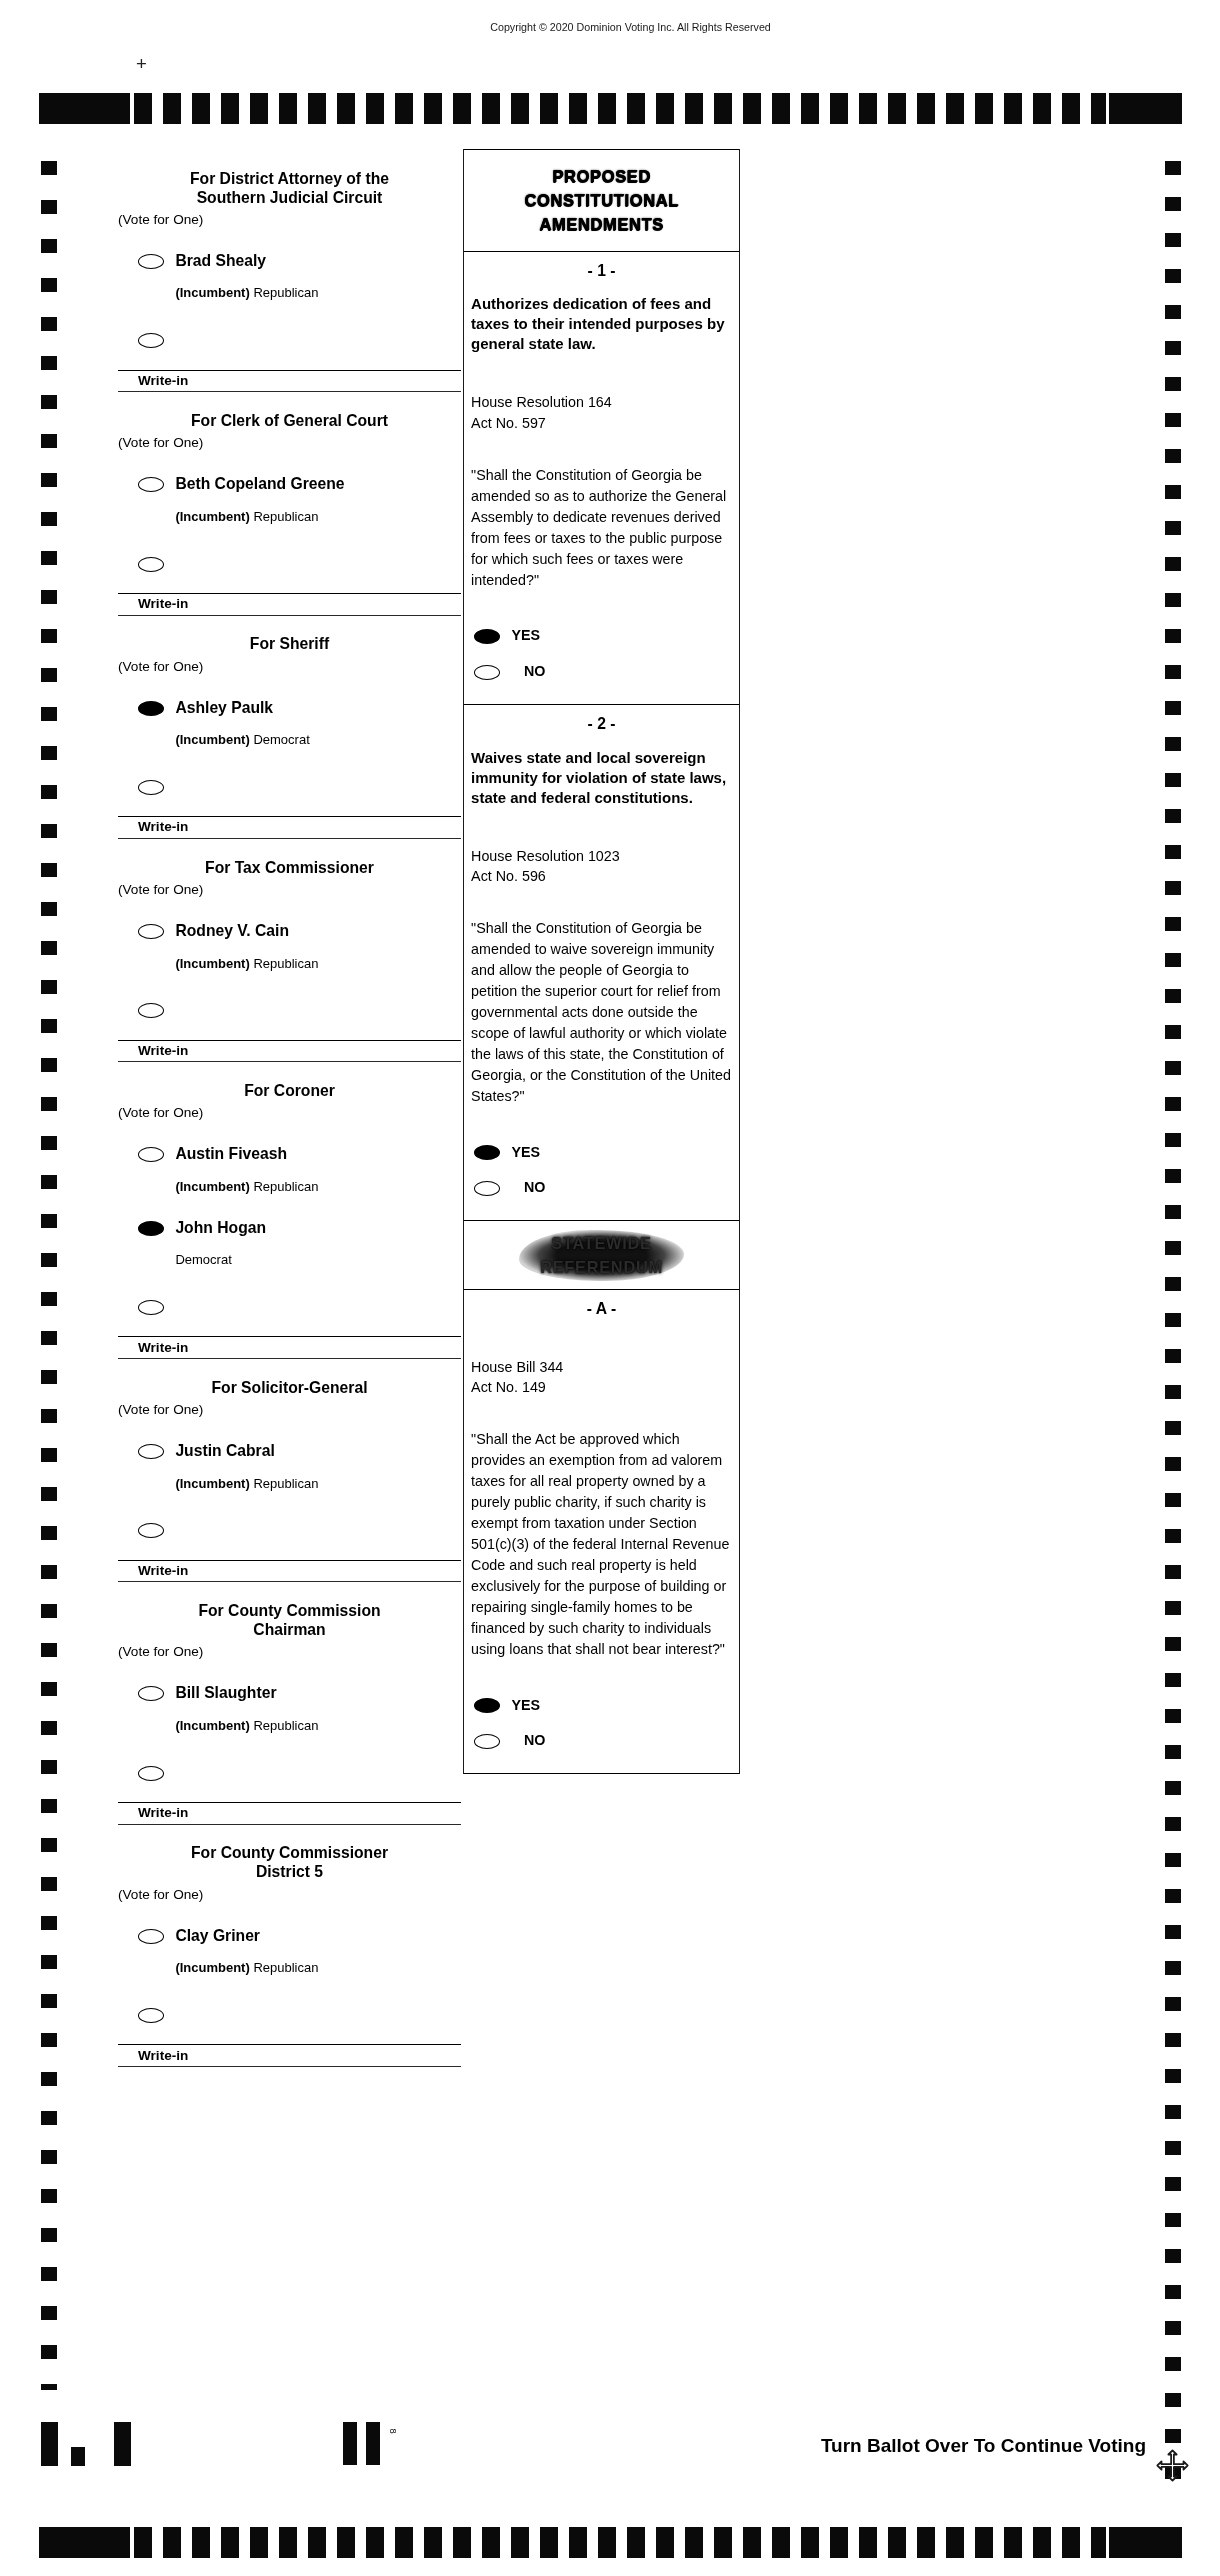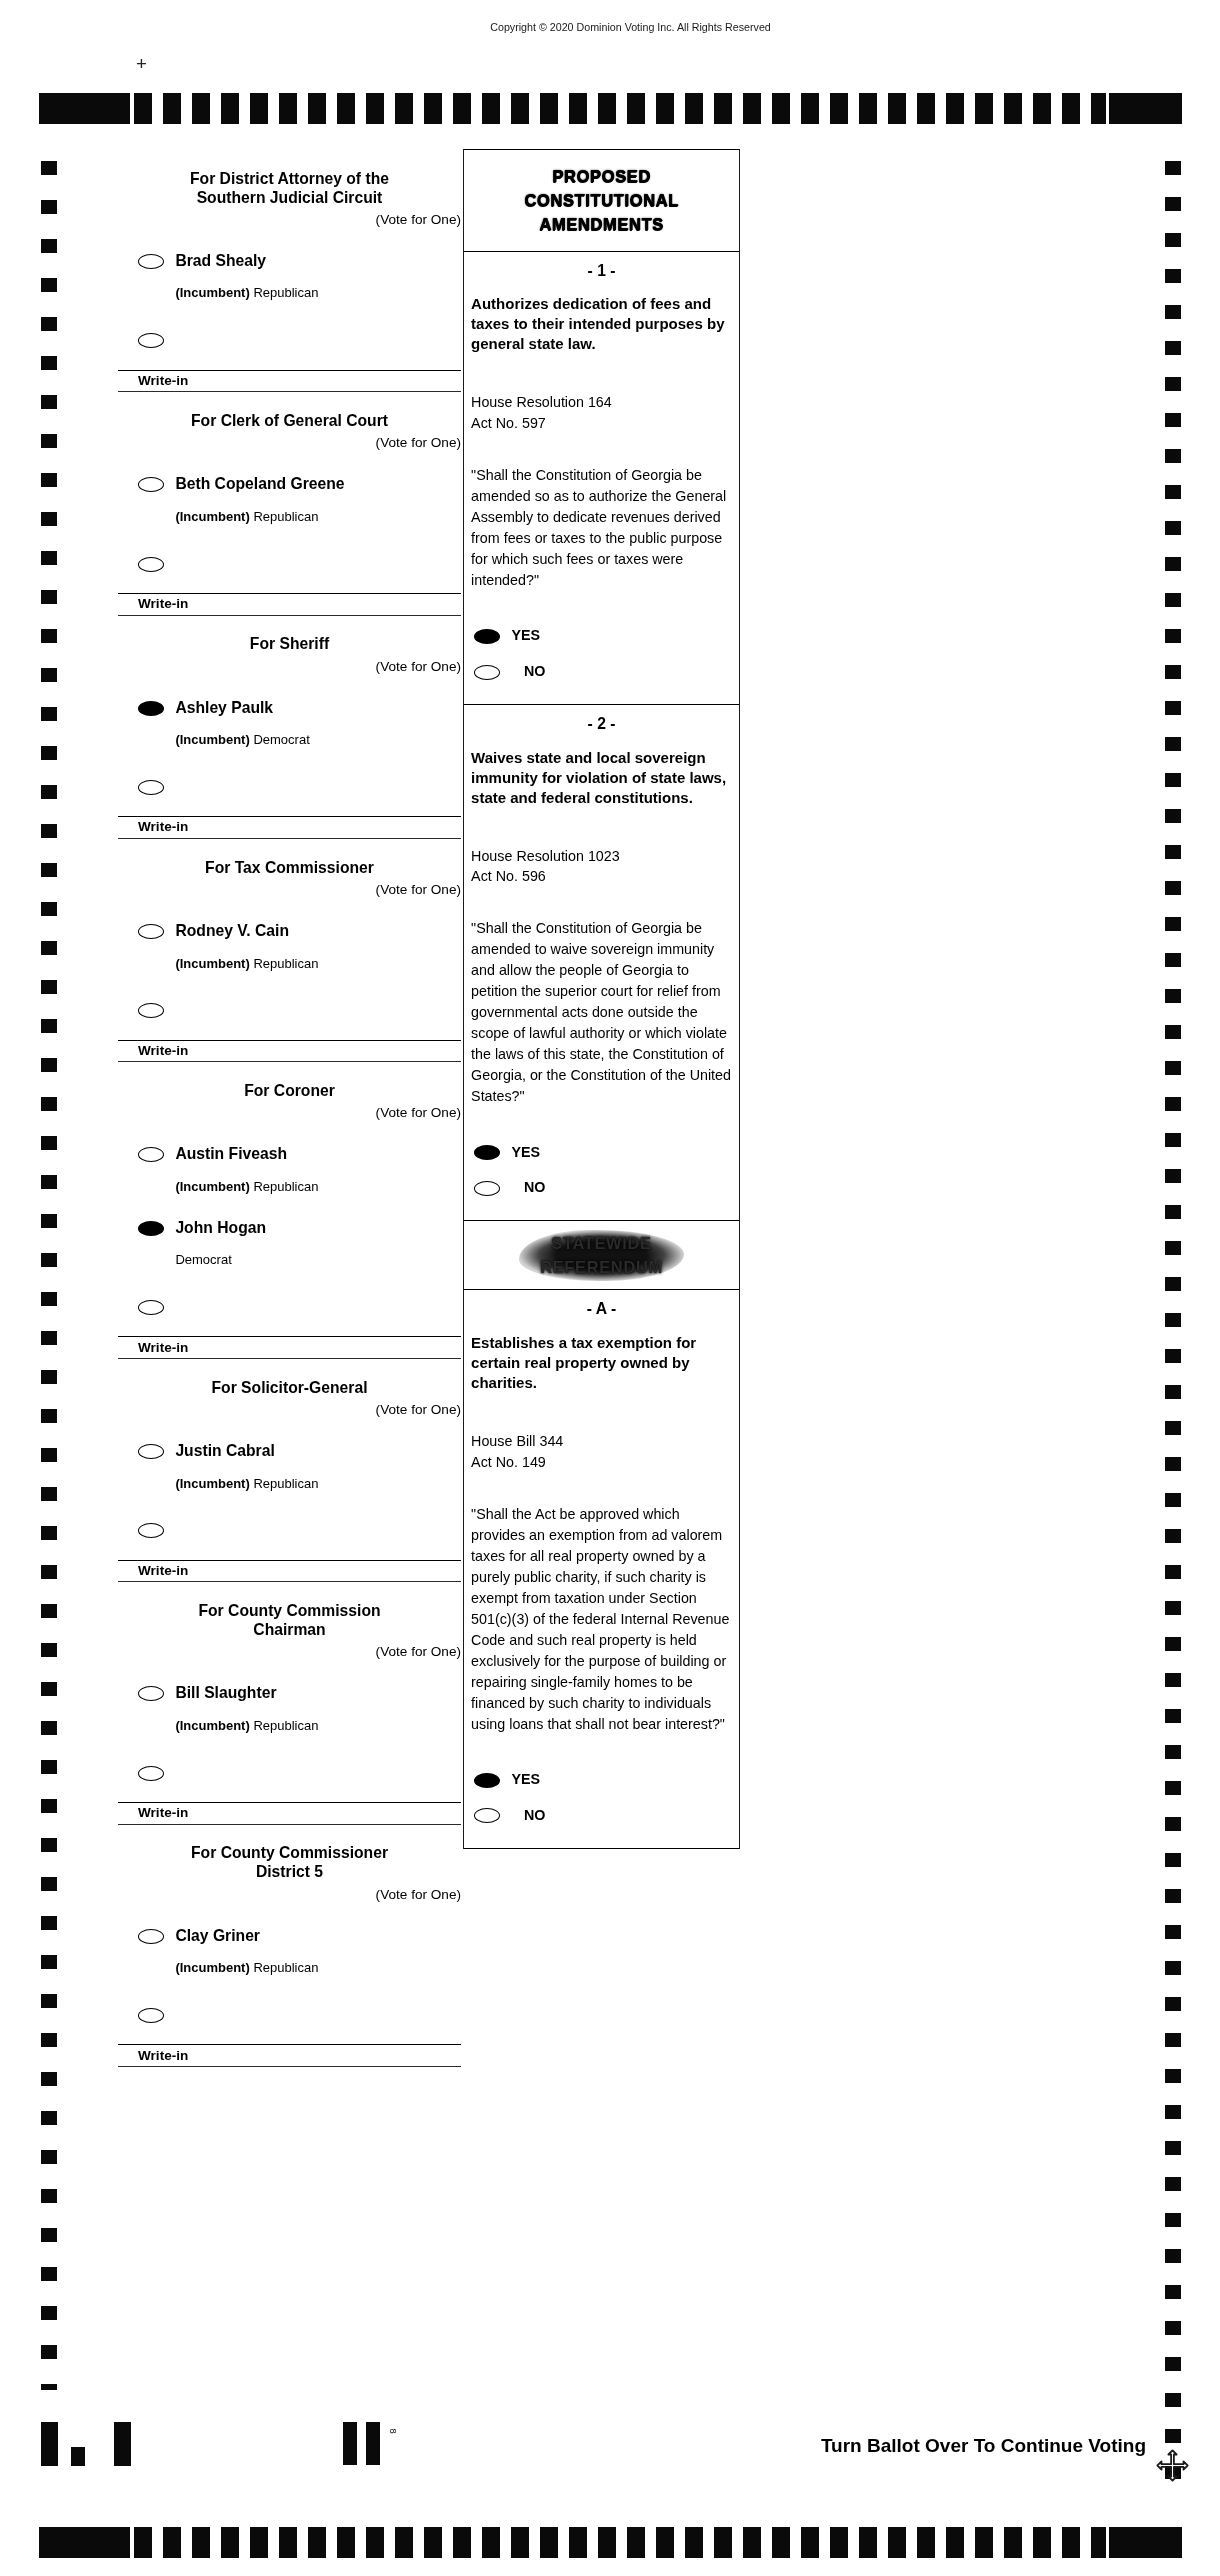--- a/index.html
+++ b/index.html
@@ -18,21 +18,21 @@
   .t-right{position:absolute; left:1165px; top:161px; width:16.4px; height:2329px;
     background:repeating-linear-gradient(to bottom,#0a0a0a 0 14.3px,transparent 14.3px 36px);}
   
   .copyright{position:absolute; top:21.4px; left:0; width:100%; text-align:center;
     font-size:10.7px; color:#1a1a1a;margin-left:20px;}
   .plusmark{position:absolute; left:136px; top:53px; font-size:18.6px; color:#222;}
   
   .left-col{position:absolute; left:118px; top:150px; width:343px;}
   .c-title{margin:18.6px 0 0 0; font-size:15.7px; line-height:19px; font-weight:bold;
     text-align:center; white-space:pre-line;}
-  .c-vote{margin-top:4.3px; font-size:13.6px; line-height:17px; text-align:right;}
+  .c-vote{margin-top:4.3px; font-size:13.6px; line-height:17px; text-align:left;}
   .cand-row{display:flex; align-items:flex-start; margin:24px 0 0 20px; gap:11.4px; min-height:36px;}
   .cand-row.oval-only{margin-top:30px; min-height:17px;}
   .oval{flex:none; width:26px; height:15px; border:1.8px solid #000;
     border-radius:50%; margin-top:2.1px; background:#fff; display:inline-block; box-sizing:border-box;}
   .oval.filled{background:#000;}
   .cand-name{font-size:15.7px; line-height:18.6px; font-weight:bold;}
   .cand-detail{font-size:13px; line-height:15.7px; margin-top:15px;}
   .cand-detail b{font-weight:bold;}
   .wline{border-top:1.4px solid #000; margin-top:21.4px;}
   .wlabel{font-size:13.6px; font-weight:bold; padding:2.1px 0 3.6px 20px; border-bottom:1.4px solid #2a2a2a;}
@@ -289,23 +289,20 @@
       </div>
     </div>
 
     <div class="head-box statewide">
       <span class="smear">STATEWIDE
 REFERENDUM</span>
     </div>
 
     <div class="measure">
       <div class="m-num">- A -</div>
-      <div class="m-summary">Establishes a tax exemption for
-certain real property owned by
-charities.</div>
       <div class="m-ref">House Bill 344</div>
       <div class="m-ref">Act No. 149</div>
       <div class="m-question">"Shall the Act be approved which
 provides an exemption from ad valorem
 taxes for all real property owned by a
 purely public charity, if such charity is
 exempt from taxation under Section
 501(c)(3) of the federal Internal Revenue
 Code and such real property is held
 exclusively for the purpose of building or

